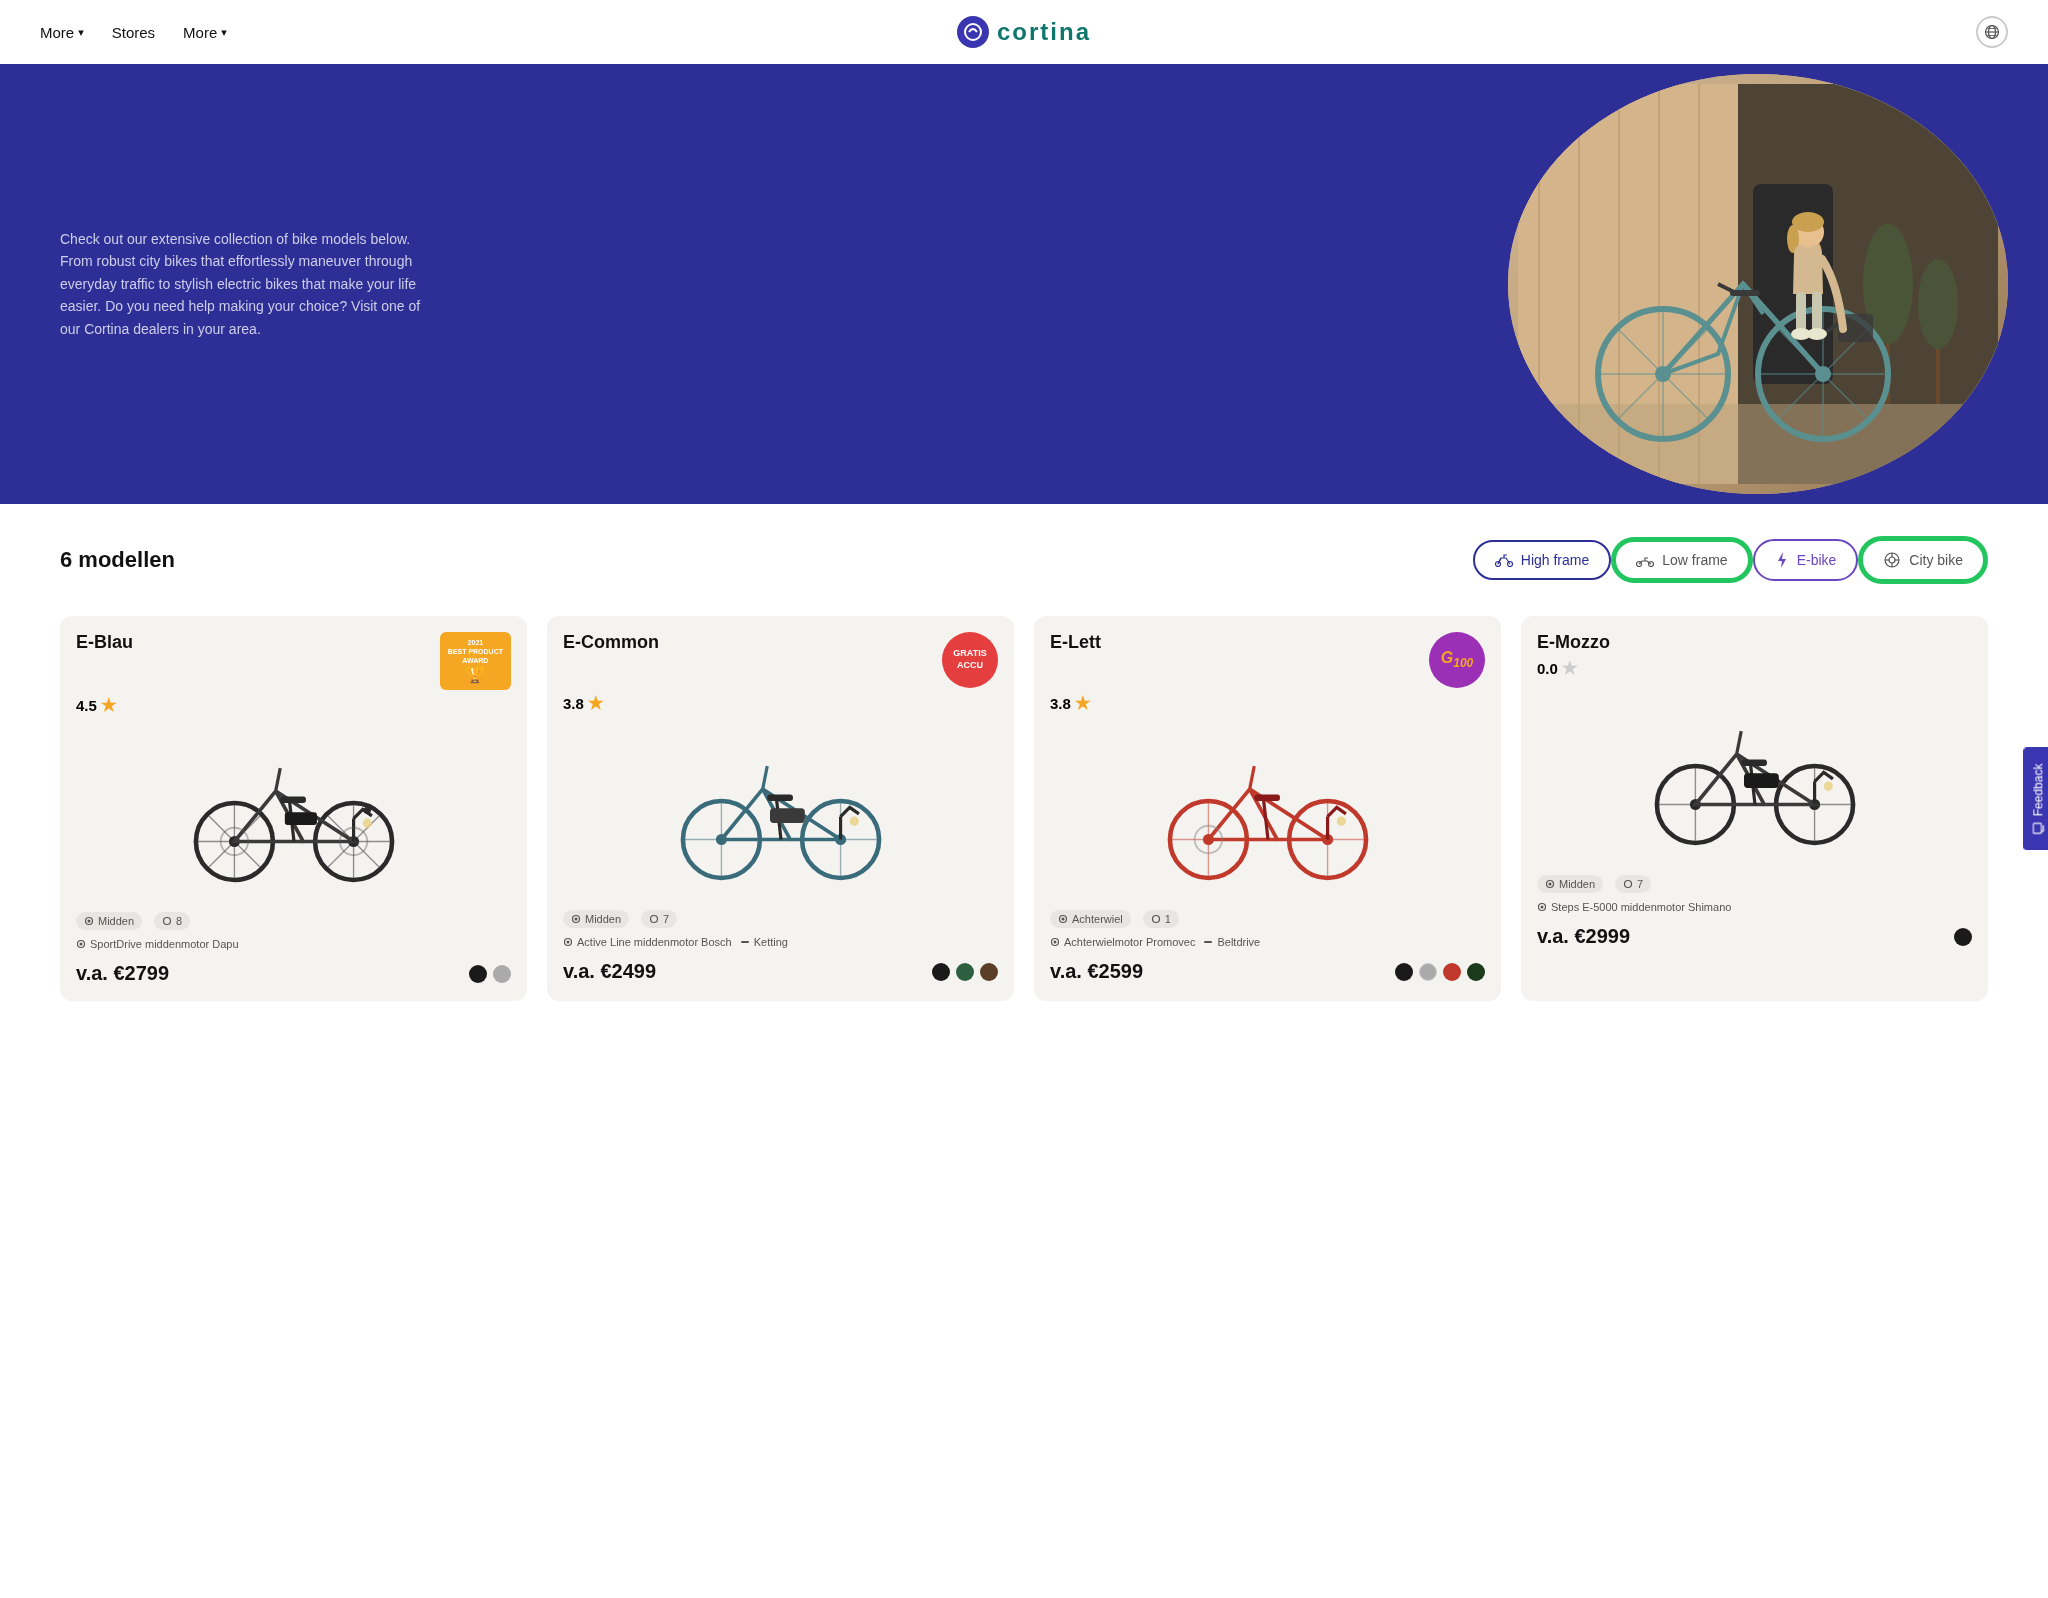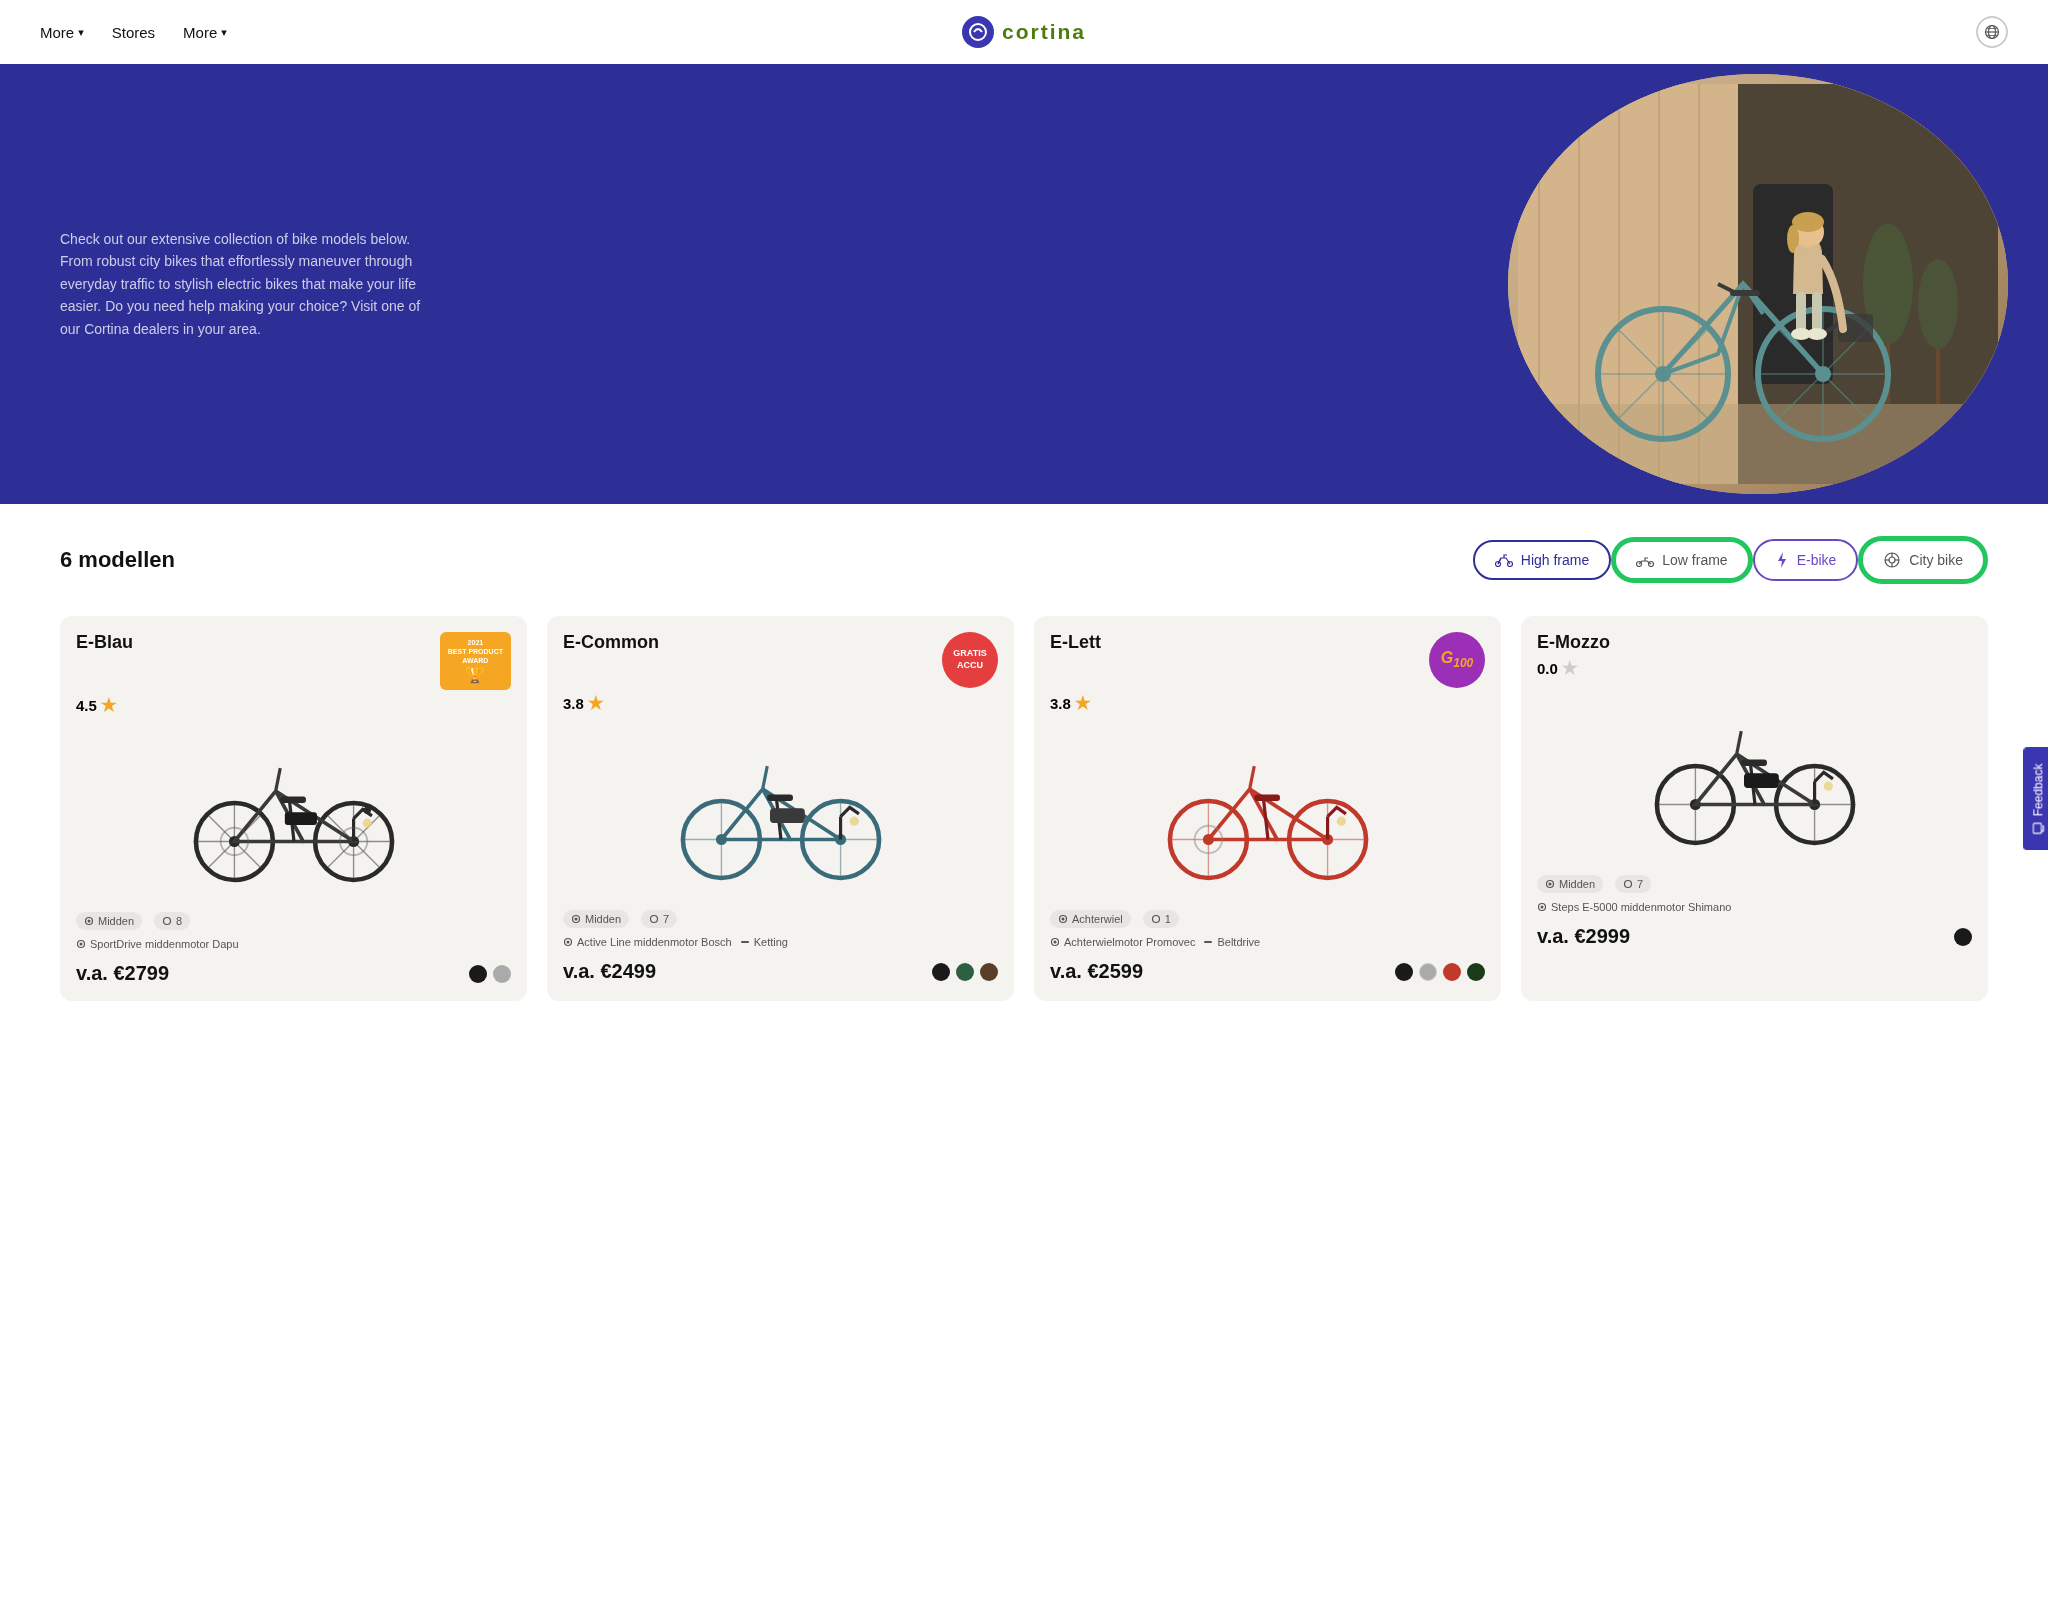--- a/index.html
+++ b/index.html
@@ -8,21 +8,21 @@
     
     .navbar {
       display: flex; align-items: center; justify-content: space-between;
       padding: 0 40px; height: 64px; background: #fff;
       position: relative; z-index: 10;
     }
     .nav-left { display: flex; align-items: center; gap: 28px; }
     .nav-item { font-size: 15px; font-weight: 500; color: #111; cursor: pointer; display: flex; align-items: center; gap: 4px; text-decoration: none; }
     .nav-logo { display: flex; align-items: center; gap: 8px; position: absolute; left: 50%; transform: translateX(-50%); }
     .nav-logo-icon { width: 32px; height: 32px; background: #3a35b0; border-radius: 50%; display: flex; align-items: center; justify-content: center; }
-    .nav-logo-text { font-size: 21px; font-weight: 700; color: #4d7c0f; letter-spacing: 2px; text-transform: lowercase; }
+    .nav-logo-text { font-size: 24px; font-weight: 700; color: #0f766e; letter-spacing: 2px; text-transform: lowercase; }
     .nav-right { display: flex; align-items: center; gap: 16px; }
     .globe-btn { width: 32px; height: 32px; border-radius: 50%; border: 2px solid #ccc; display: flex; align-items: center; justify-content: center; cursor: pointer; background: transparent; }
 
     
     .hero {
       background: #2d2e96;
       min-height: 440px;
       display: flex;
       align-items: center;
       padding: 40px 60px;

